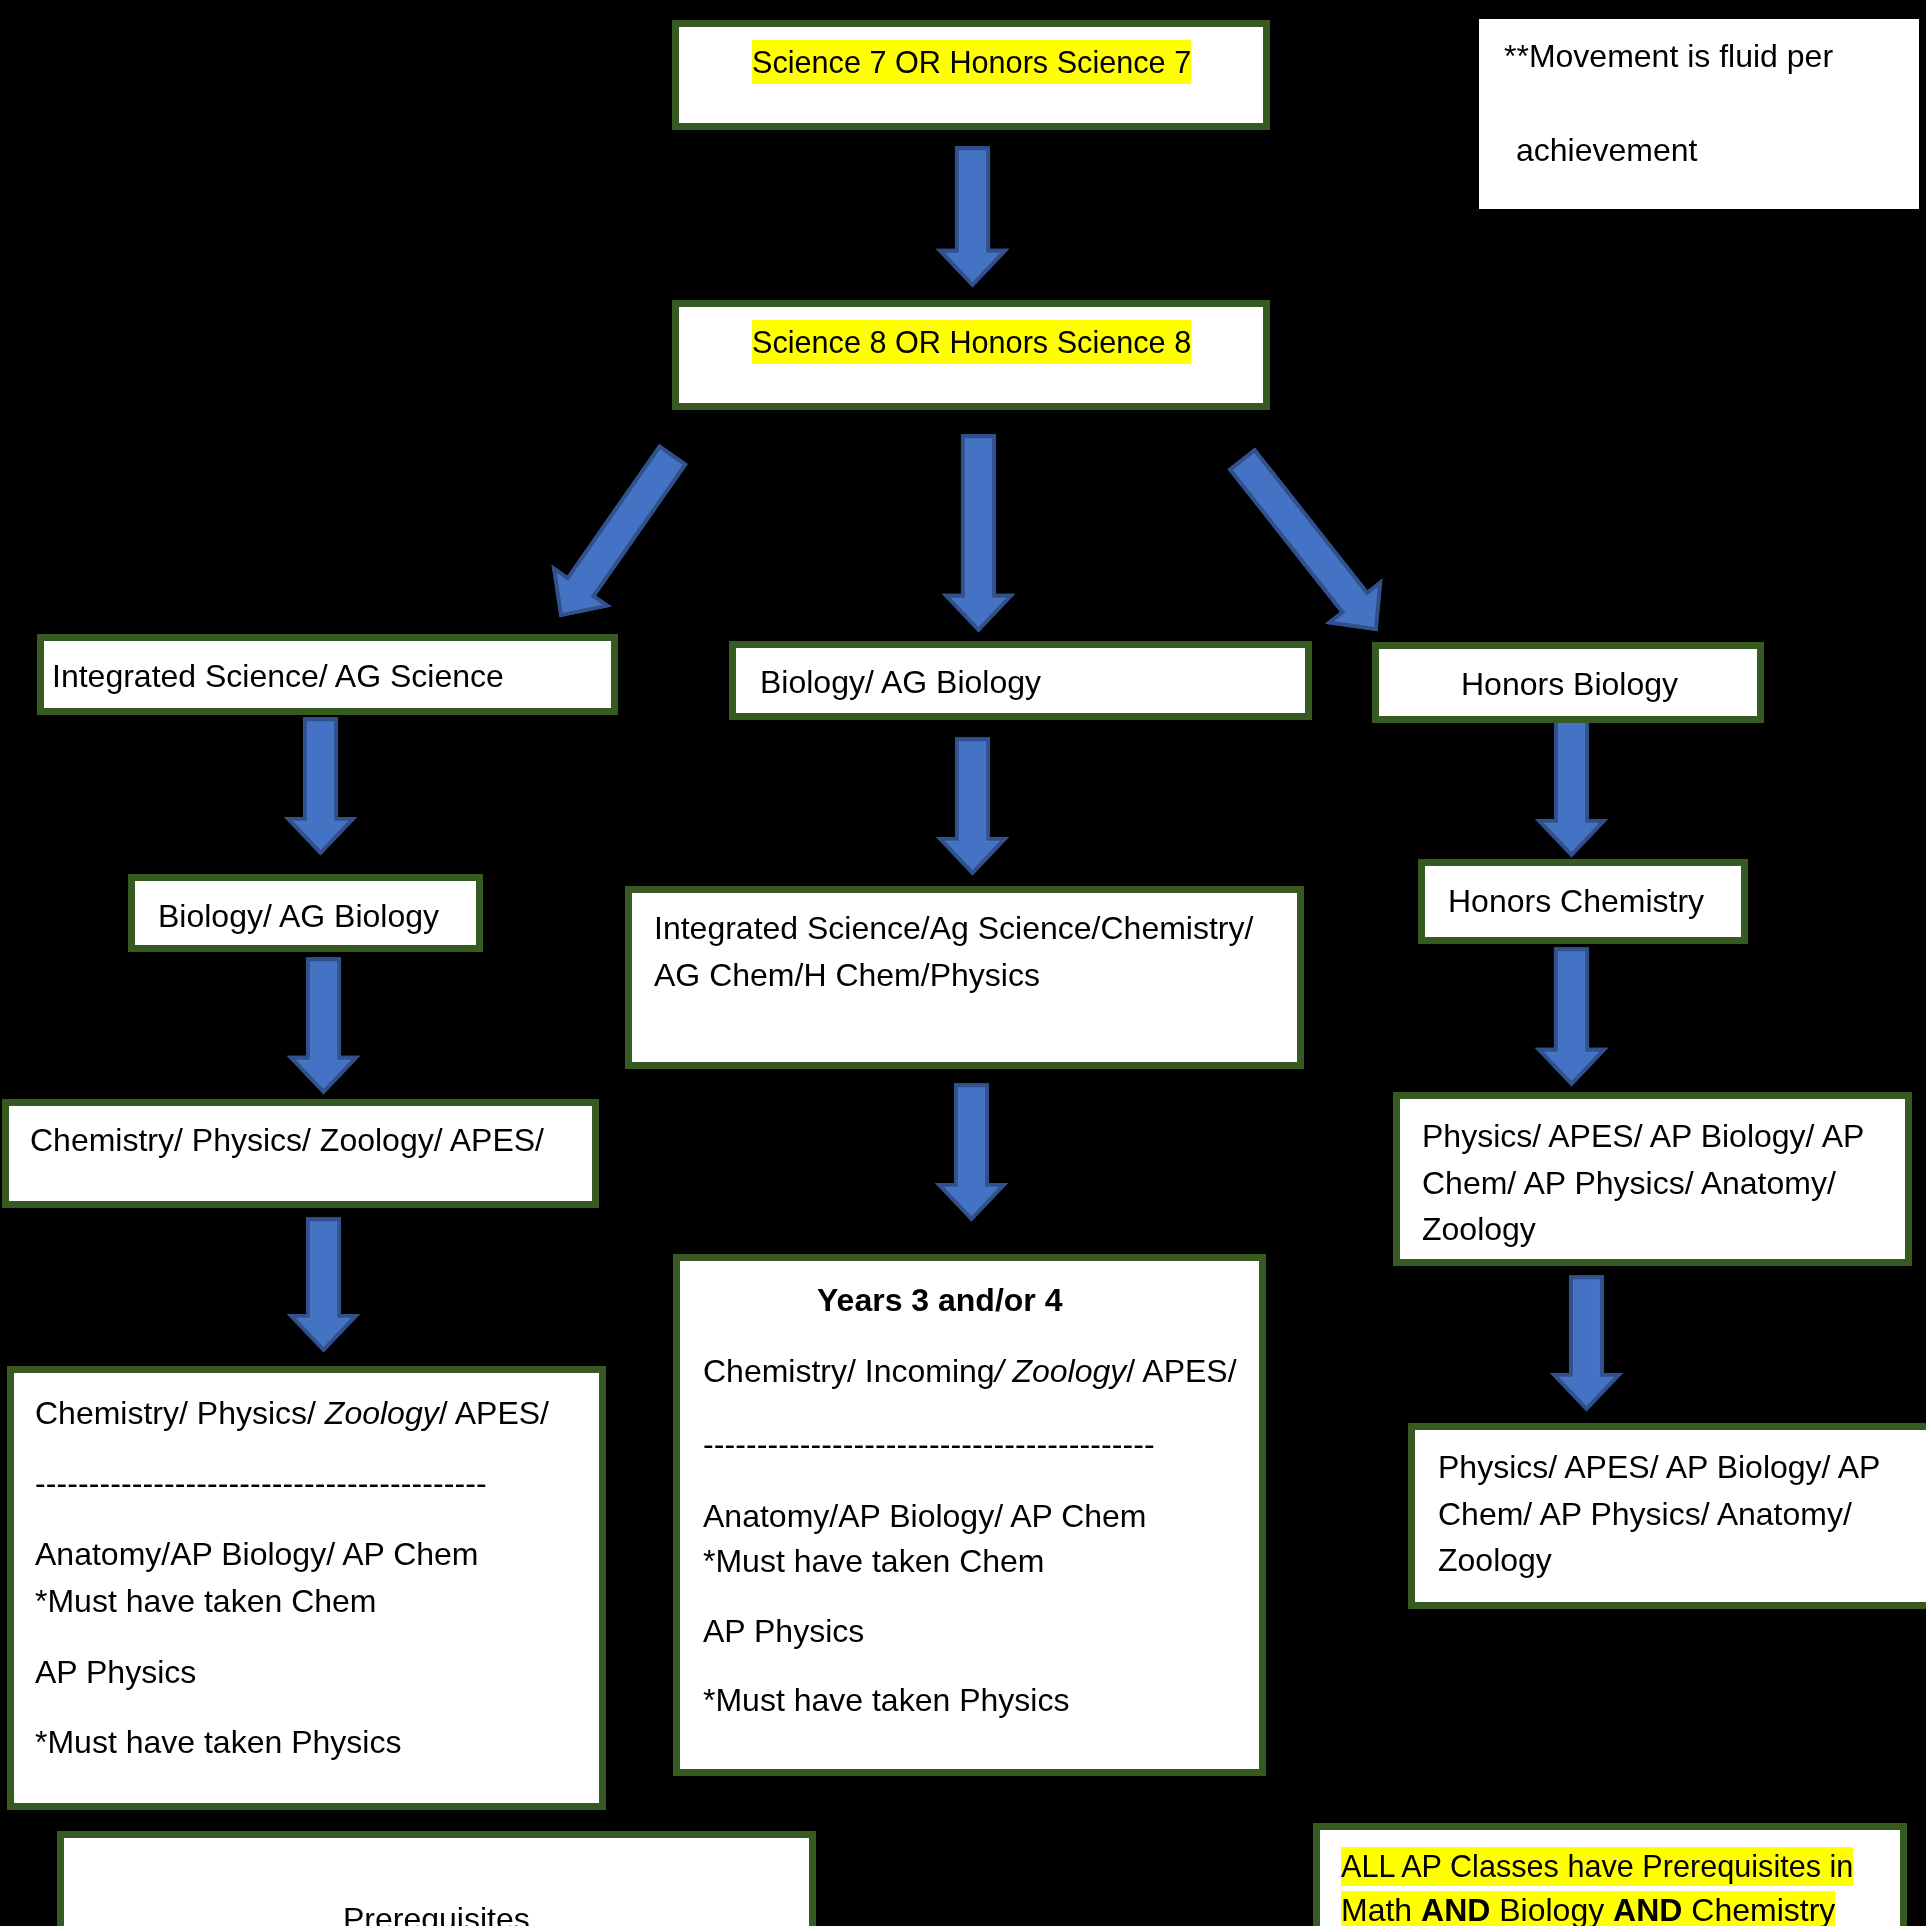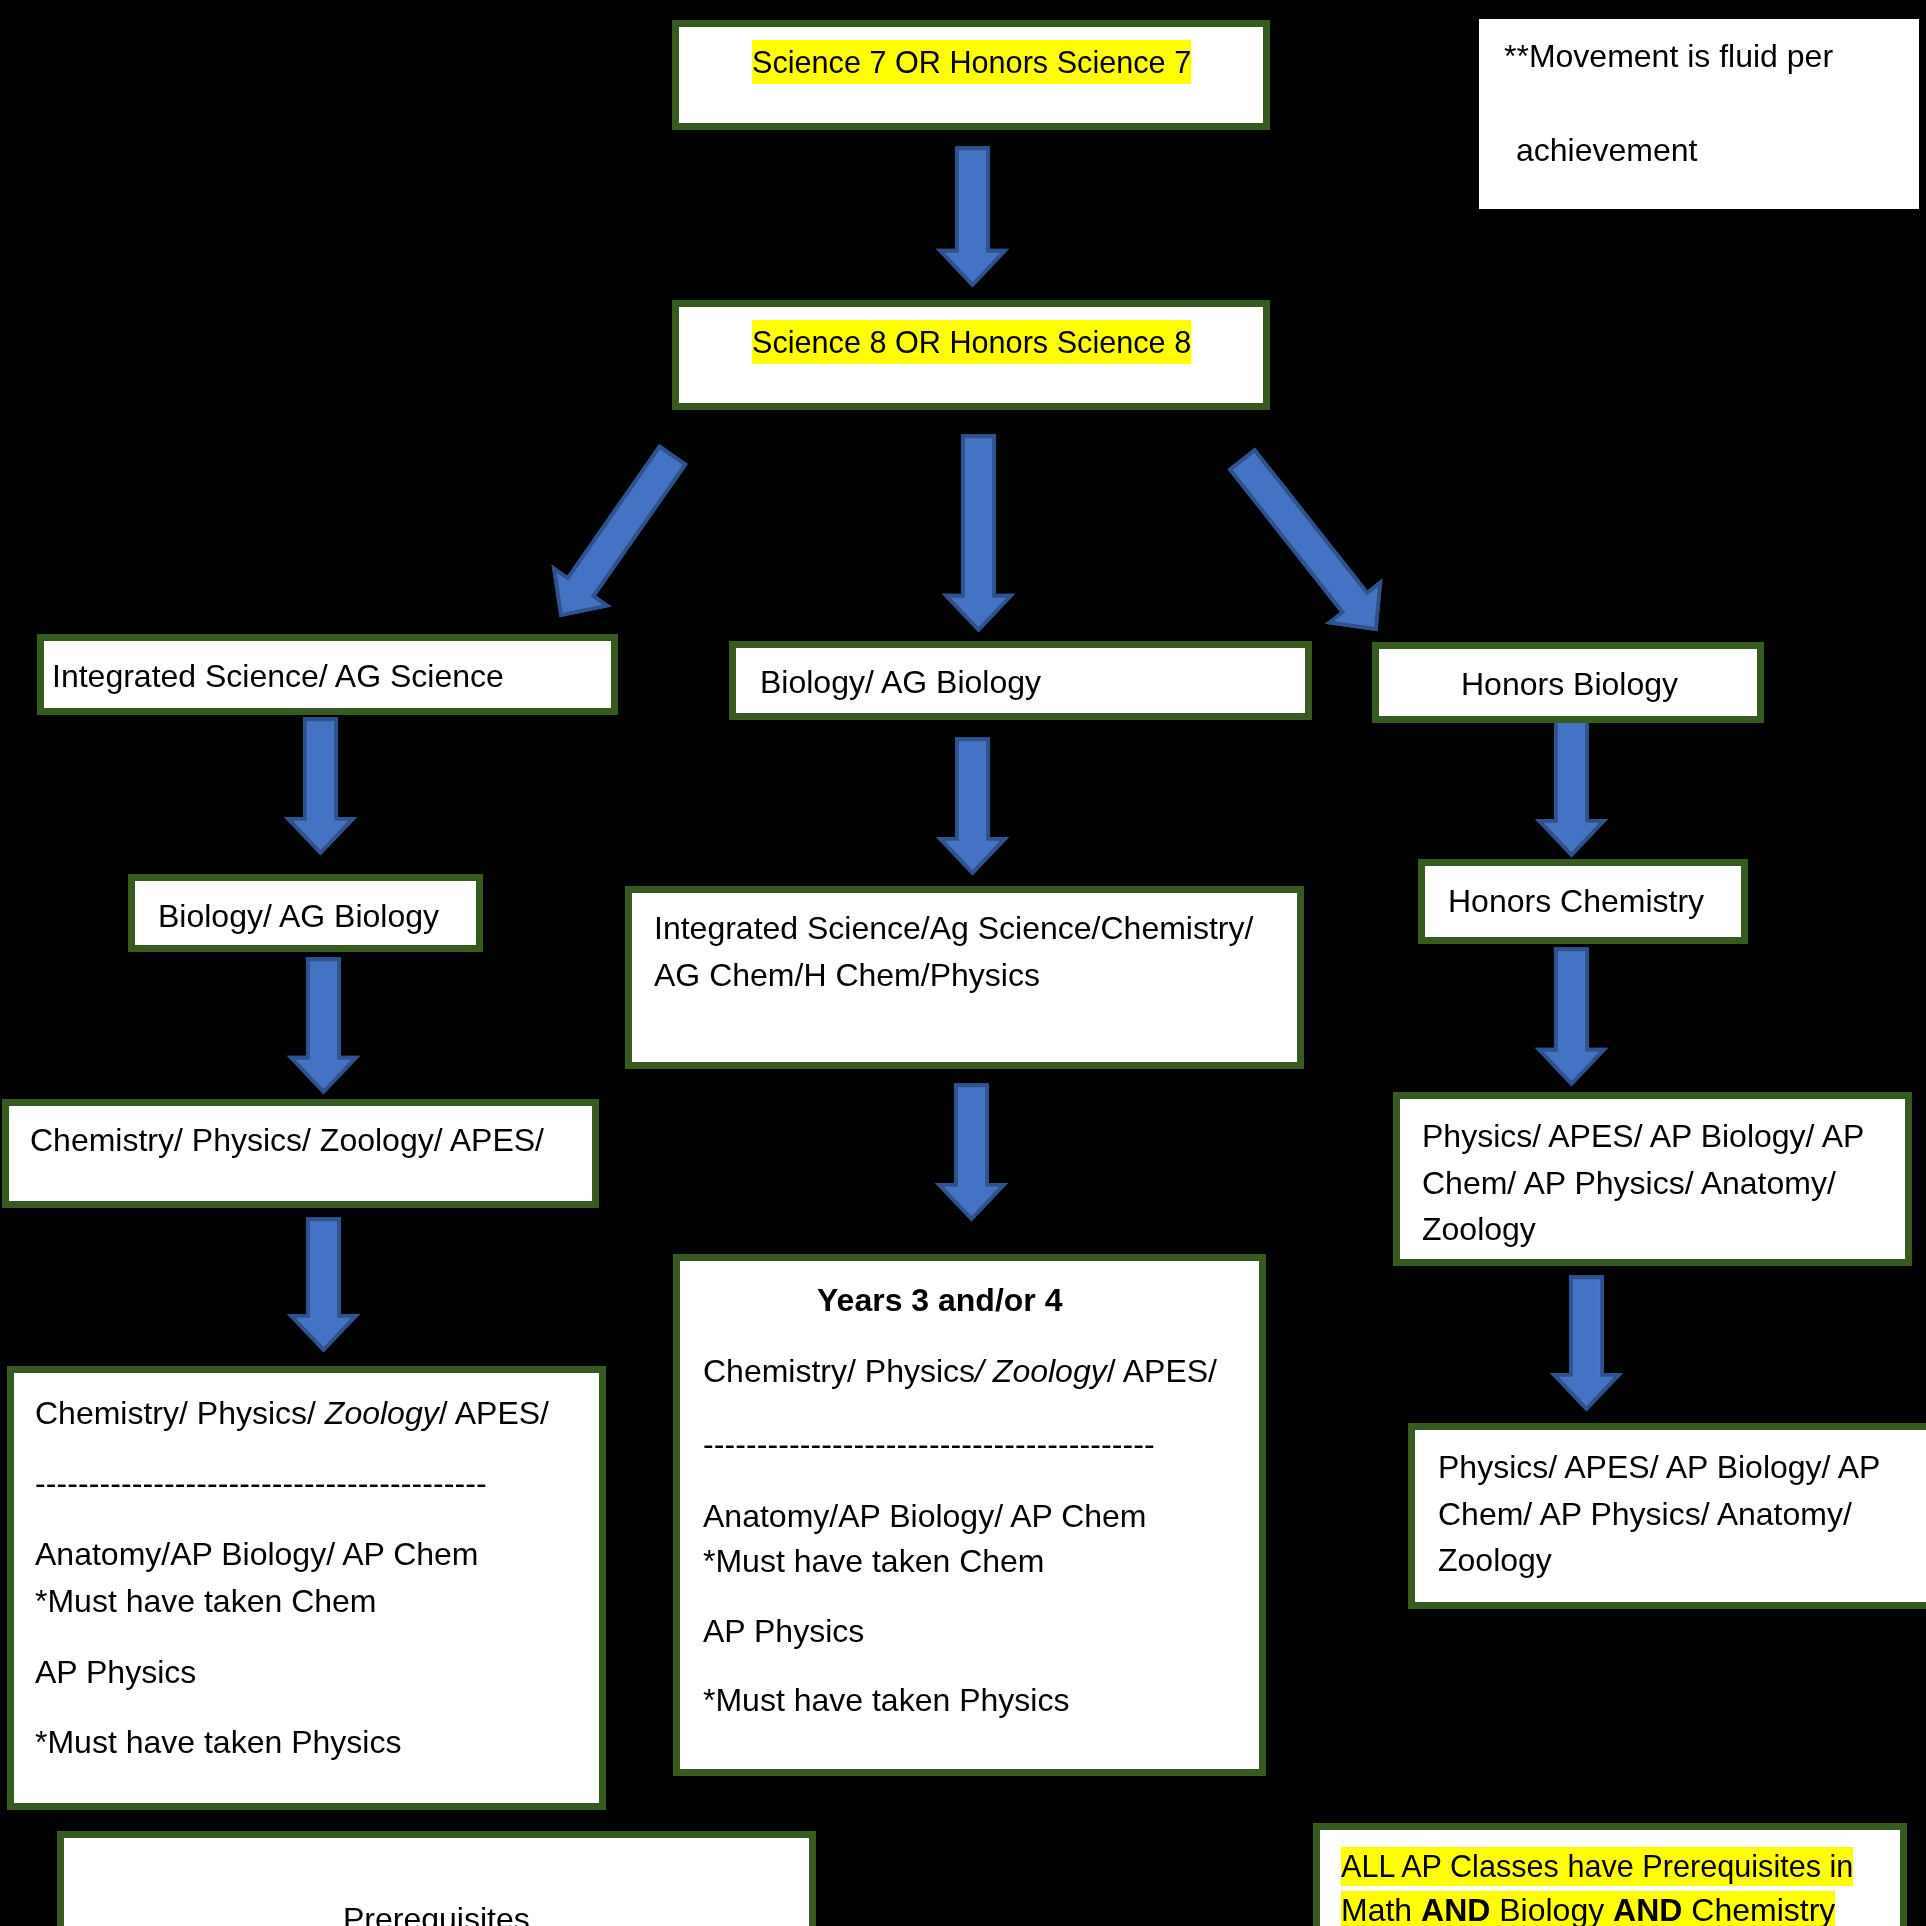--- a/index.html
+++ b/index.html
@@ -186,21 +186,21 @@
   <div class="t" style="left:654px;top:906px;">Integrated Science/Ag Science/Chemistry/</div>
   <div class="t" style="left:1448px;top:879px;">Honors Chemistry</div>
 
   <div class="t" style="left:30px;top:1118px;">Chemistry/ Physics/ Zoology/ APES/</div>
 
   <div class="t" style="left:1422px;top:1114px;">Physics/ APES/ AP Biology/ AP</div>
   <div class="t" style="left:1422px;top:1161px;">Chem/ AP Physics/ Anatomy/</div>
   <div class="t" style="left:1422px;top:1207px;">Zoology</div>
 
   <div class="t bold" style="left:817px;top:1278px;">Years 3 and/or 4</div>
-  <div class="t" style="left:703px;top:1349px;"><span>Chemistry/ Physics</span><span class="ital">/ Zoology</span><span>/ APES/</span></div>
+  <div class="t" style="left:703px;top:1349px;"><span>Chemistry/ Incoming</span><span class="ital">/ Zoology</span><span>/ APES/</span></div>
   <div class="t rule" style="left:703px;top:1422px;">------------------------------------------</div>
   <div class="t" style="left:703px;top:1494px;">Anatomy/AP Biology/ AP Chem</div>
   <div class="t" style="left:703px;top:1539px;">*Must have taken Chem</div>
   <div class="t" style="left:703px;top:1609px;">AP Physics</div>
   <div class="t" style="left:703px;top:1678px;">*Must have taken Physics</div>
 
   <div class="t" style="left:35px;top:1391px;"><span>Chemistry/ Physics/ </span><span class="ital">Zoology</span><span>/ APES/</span></div>
   <div class="t rule" style="left:35px;top:1461px;">------------------------------------------</div>
   <div class="t" style="left:35px;top:1532px;">Anatomy/AP Biology/ AP Chem</div>
   <div class="t" style="left:35px;top:1579px;">*Must have taken Chem</div>

